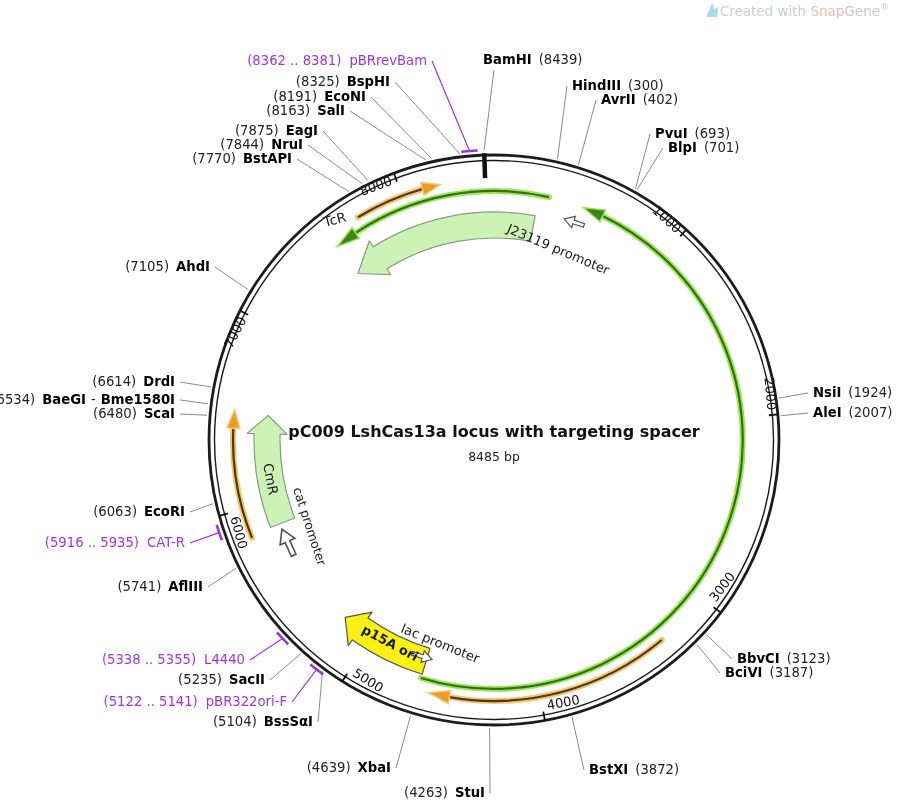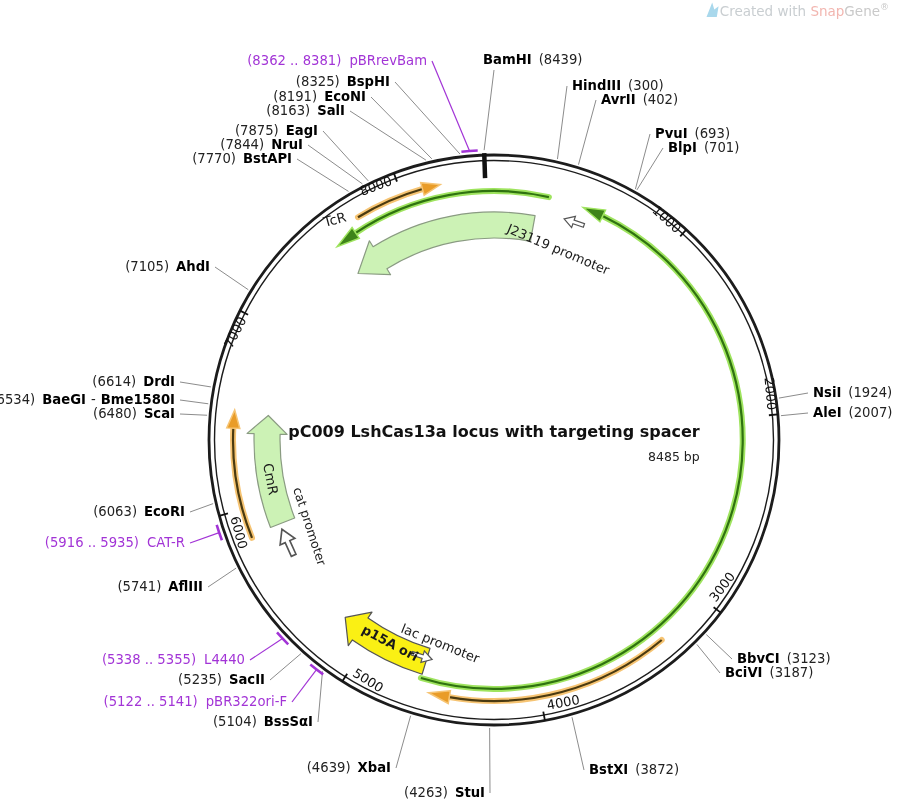--- a/index.html
+++ b/index.html
@@ -6,21 +6,21 @@
   .canvas{position:relative;width:899px;height:802px;background:#ffffff;overflow:hidden;
           font-family:"DejaVu Sans","Liberation Sans",sans-serif;}
   #map{position:absolute;left:0;top:0;}
   svg text{font-family:"DejaVu Sans","Liberation Sans",sans-serif;}
   .watermark{position:absolute;top:2px;right:10px;display:flex;align-items:center;
              font-size:13.5px;color:#c9ced1;}
   .wm-snap{color:#f2b6b0;}
   .wm-gene{color:#c9c9c9;}
   .wm-reg{font-size:9px;vertical-align:super;color:#c9c9c9;}
   .title-block{position:absolute;left:494px;top:422px;transform:translateX(-50%);
-               text-align:right;white-space:nowrap;}
+               text-align:center;white-space:nowrap;}
   .ptitle{font-size:16px;font-weight:bold;color:#111;}
   .psize{font-size:12.5px;color:#222;margin-top:8px;}
 </style>
 </head>
 <body>
 
 <div class="canvas">
 
   <svg id="map" width="899" height="802" viewBox="0 0 899 802">
       <path d="M420.9,678.0 A249,249 0 0 0 602.7,216.0" fill="none" stroke="#9fe45f" stroke-width="6" stroke-linecap="round"></path>

